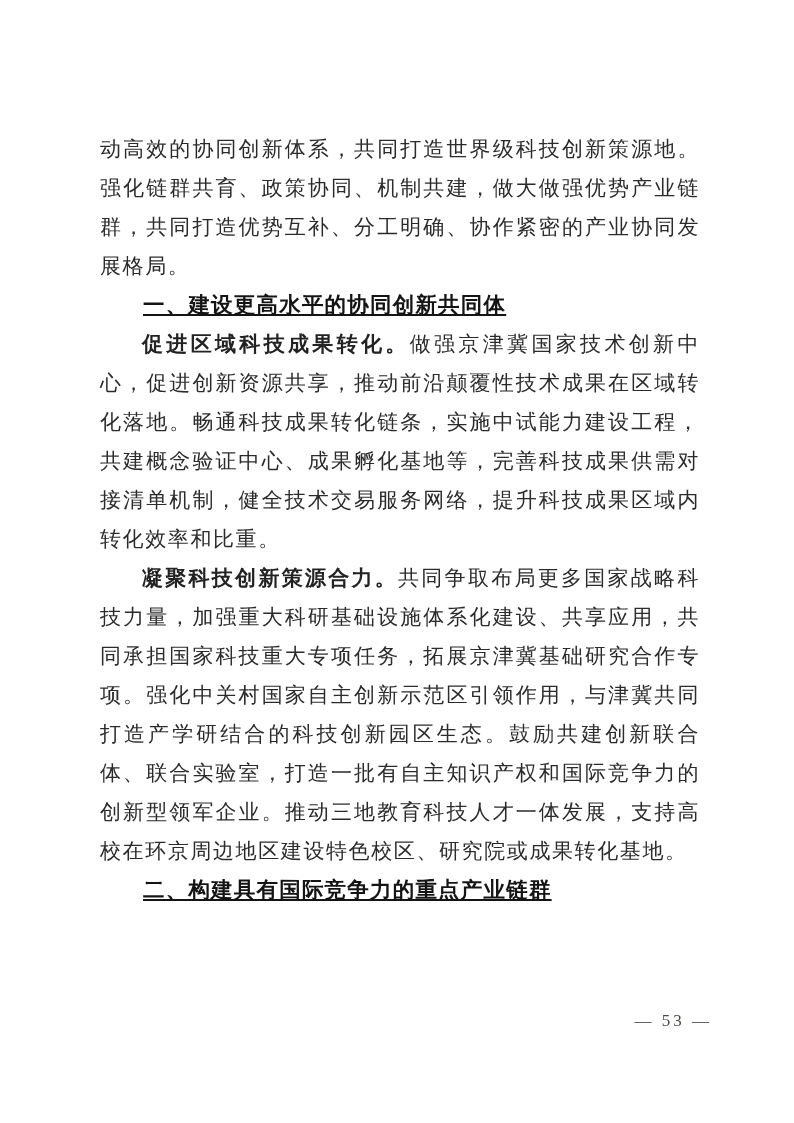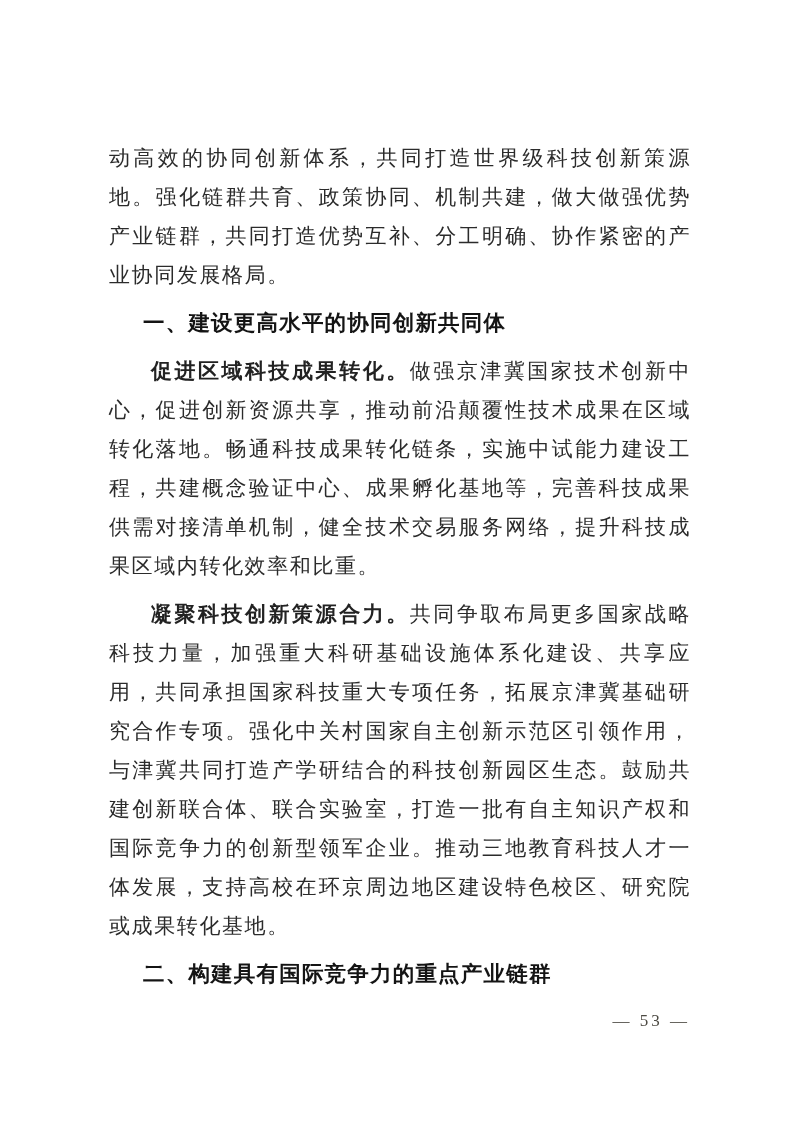--- a/index.html
+++ b/index.html
@@ -17,21 +17,21 @@
     overflow: hidden;
     box-sizing: border-box;
   }
   .doc-body {
     position: absolute;
     left: 100px;
     top: 130px;
     width: 600px;
   }
   .para {
-    margin: 9px;
+    margin: 0;
     font-size: 21px;
     line-height: 39px;
     letter-spacing: 1.6px;
     text-align: justify;
     color: var(--text-color, #2b2b2b);
   }
   .para.indent {
     text-indent: 2em;
   }
   .para .lead {
@@ -40,24 +40,25 @@
   }
   .heading {
     margin: 0;
     font-family: "Liberation Sans", "DejaVu Sans", sans-serif;
     font-weight: bold;
     font-size: 21.5px;
     line-height: 39px;
     letter-spacing: 1.2px;
     text-indent: 2em;
     color: var(--heading-color, #141414);
+    text-decoration: underline;
   }
   .footer {
     position: absolute;
-    right: 104px;
+    right: 82px;
     bottom: 92px;
     text-align: right;
   }
   .page-number {
     font-size: 17px;
     letter-spacing: 3px;
     color: var(--footer-color, #4d4a43);
     font-family: "Liberation Serif", "DejaVu Serif", serif;
   }
 </style>

